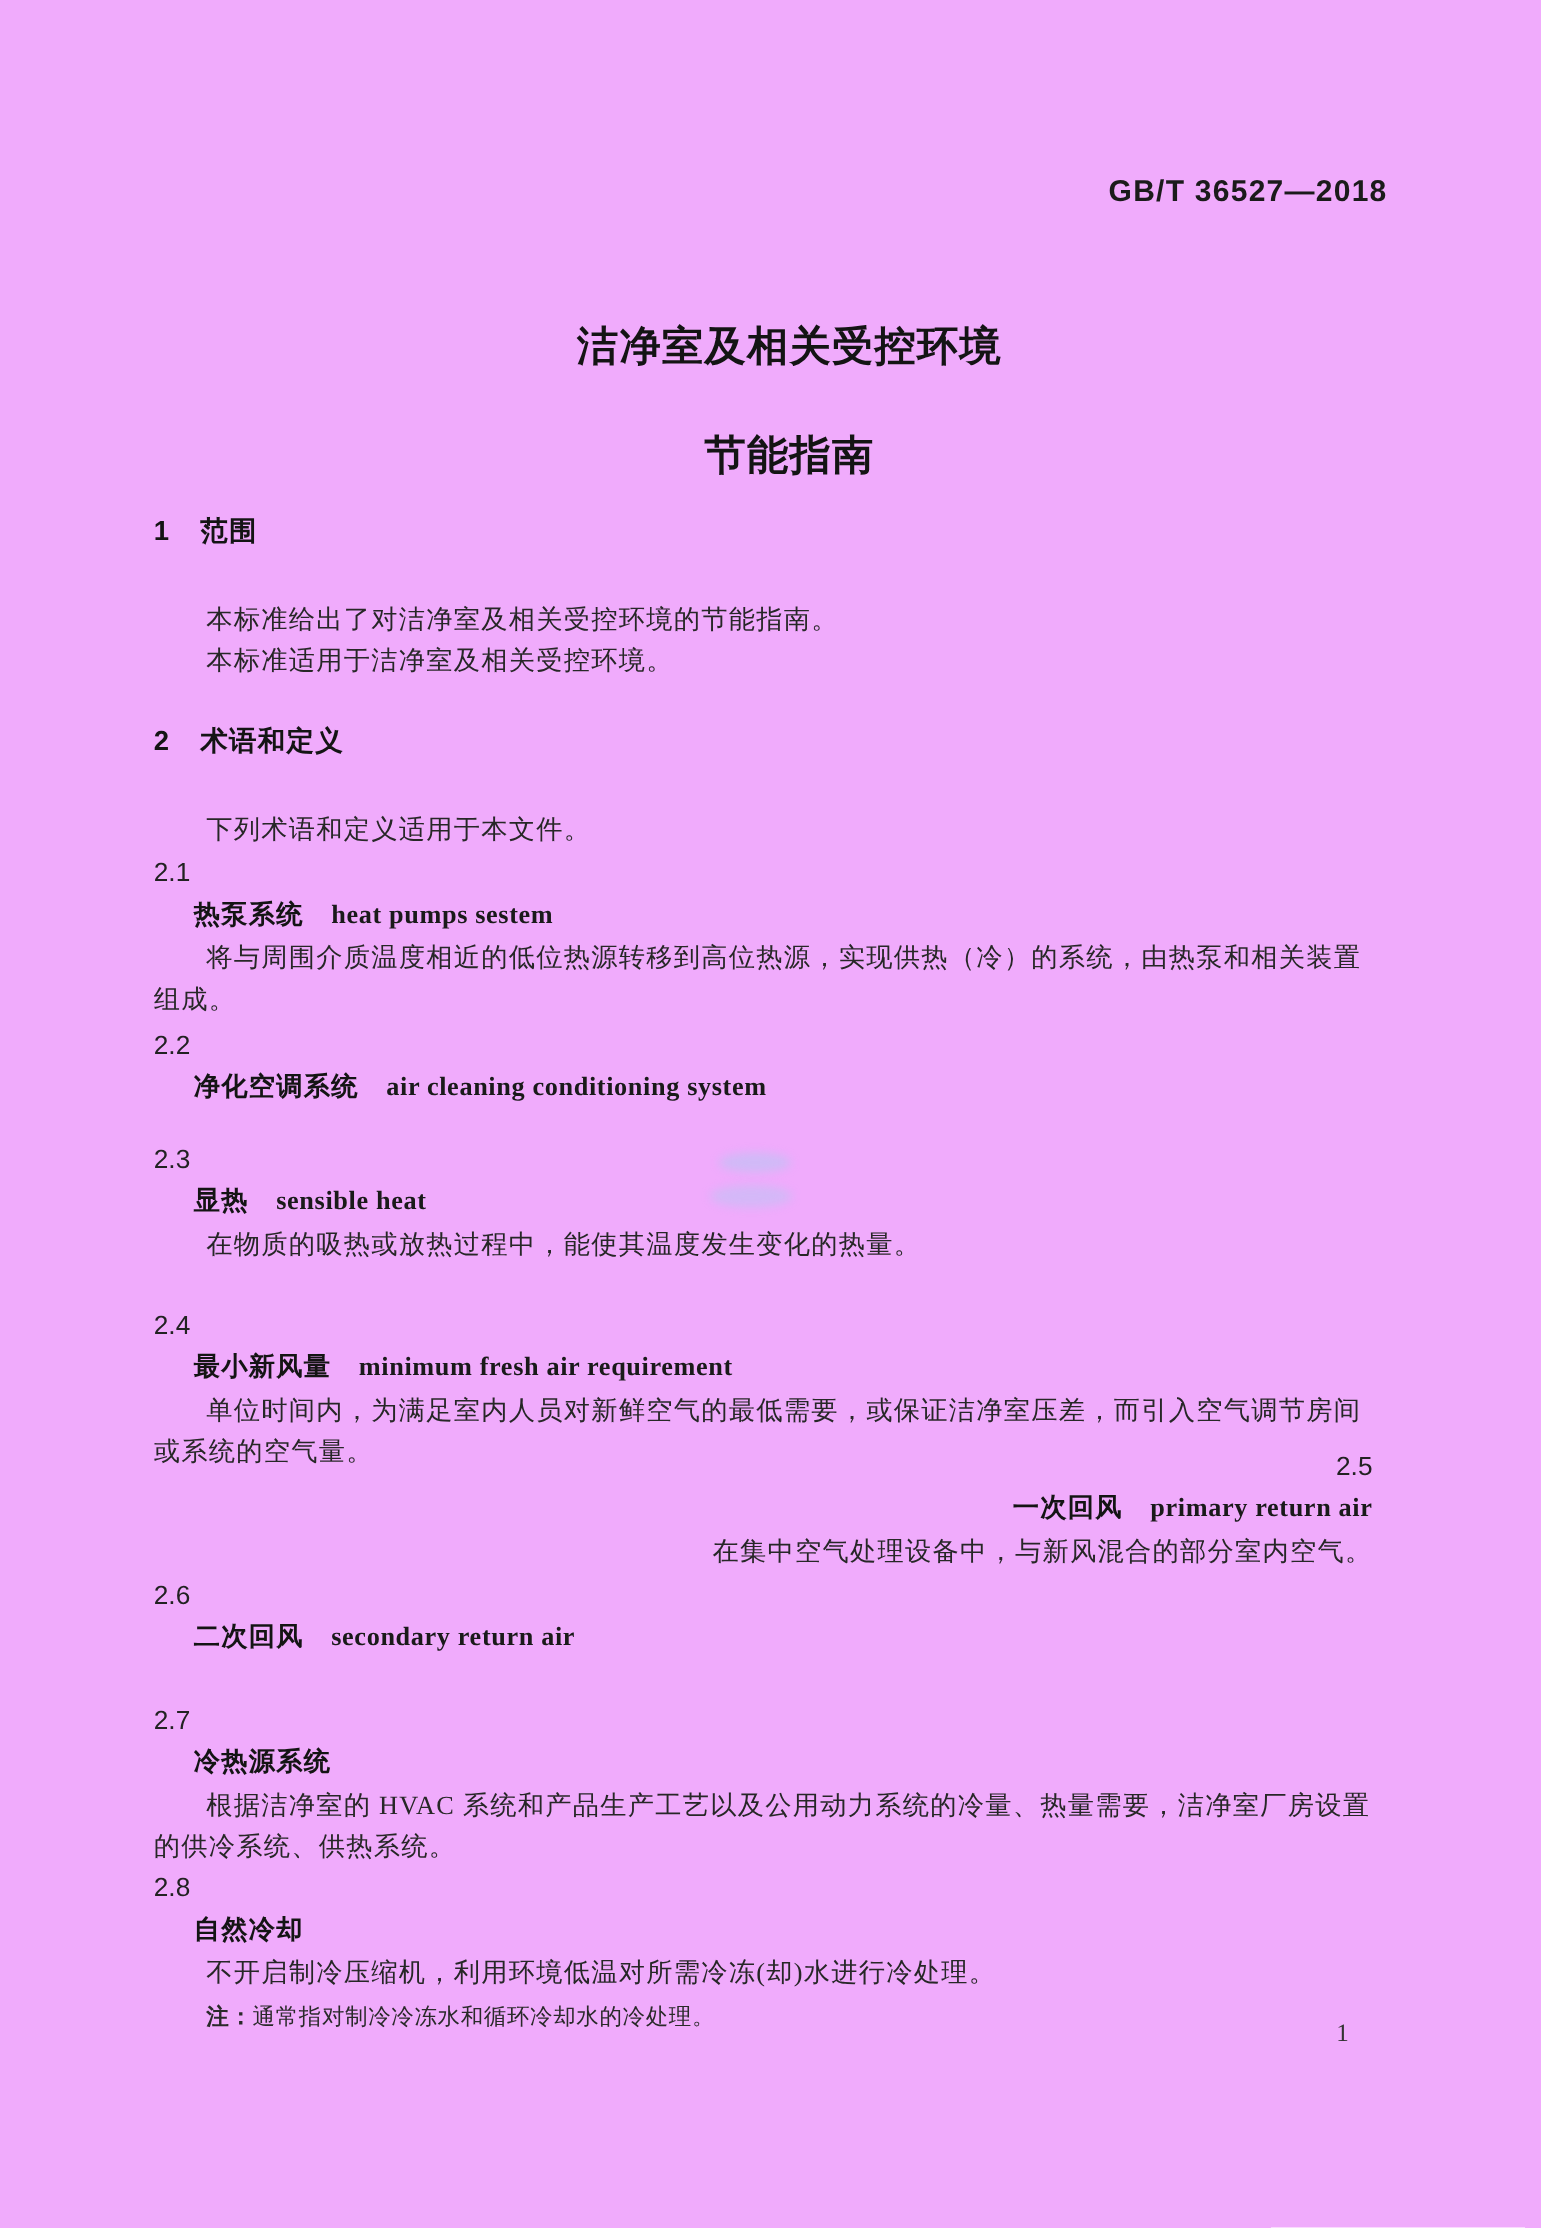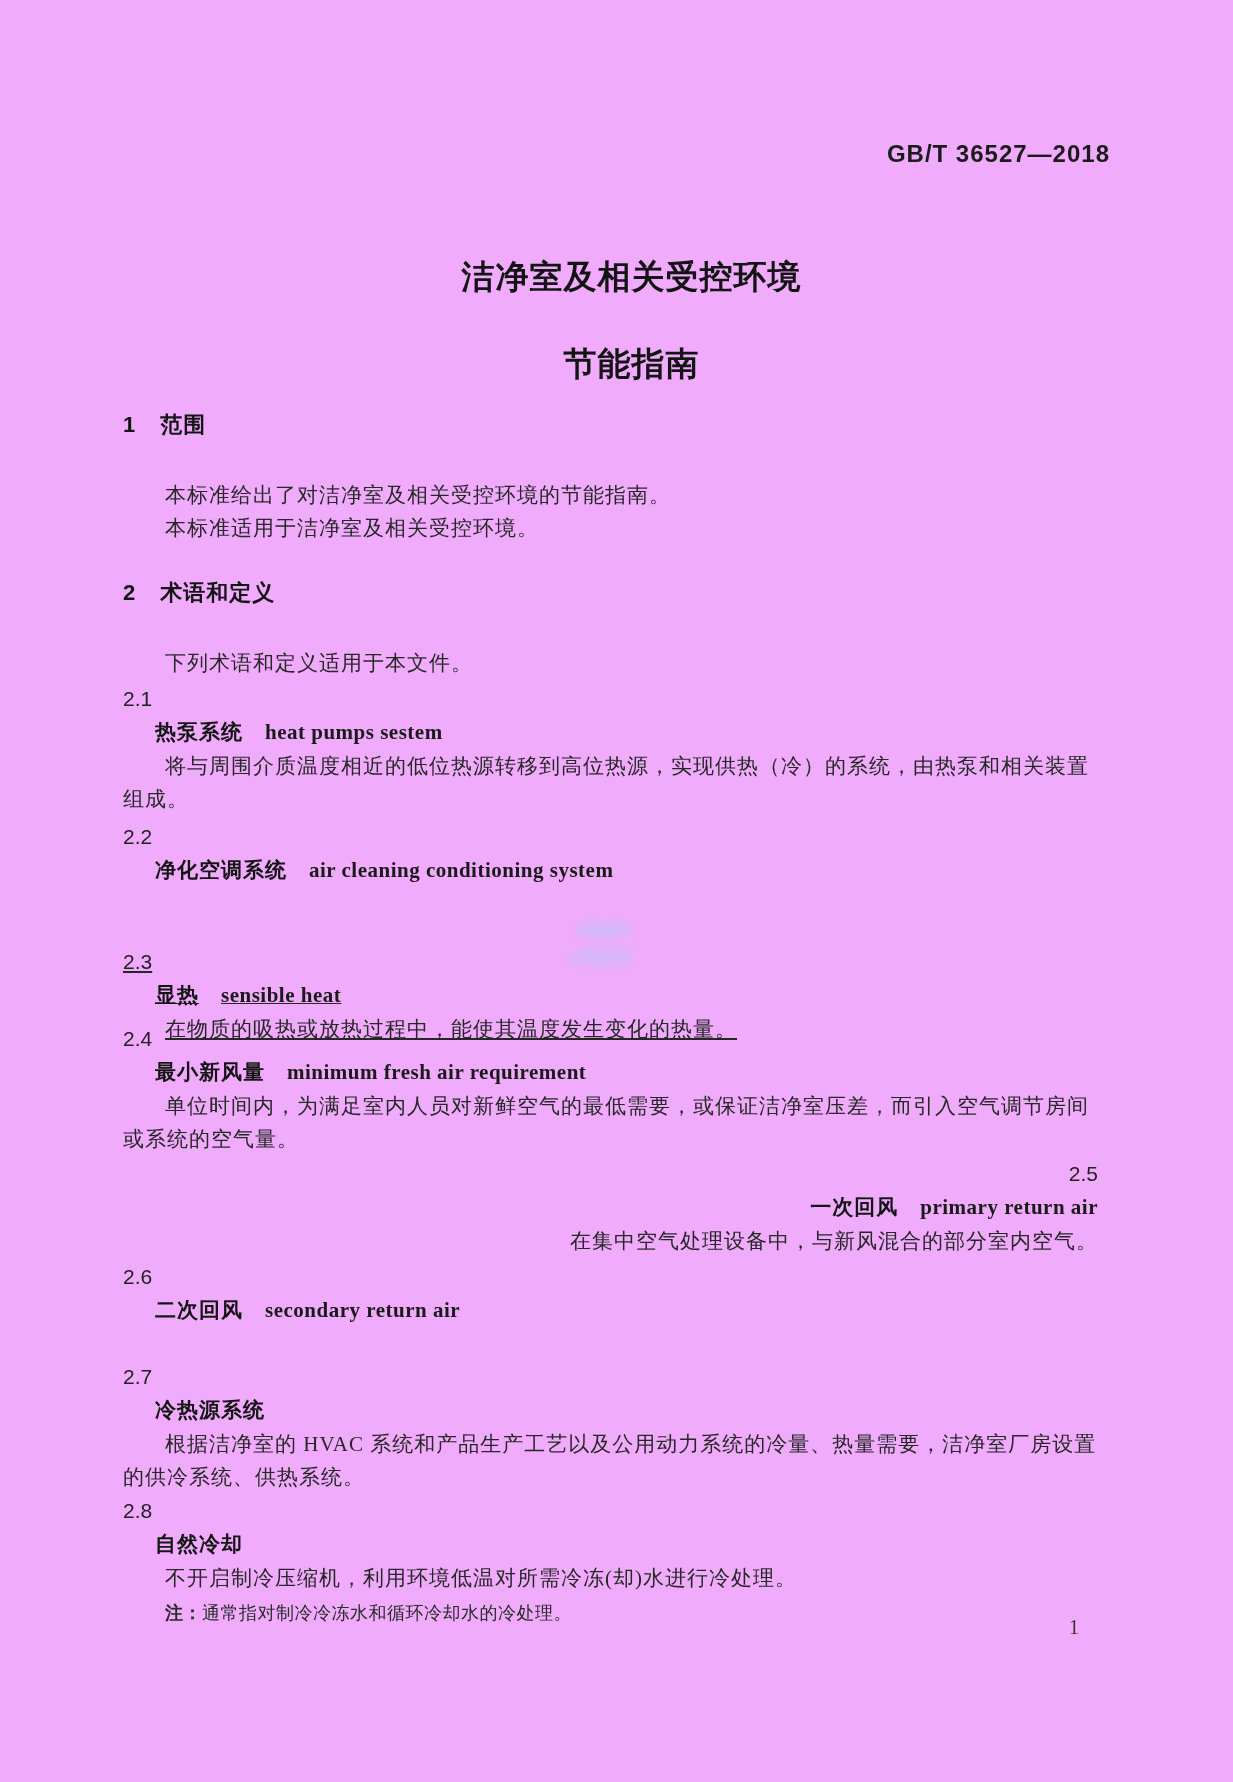--- a/index.html
+++ b/index.html
@@ -58,22 +58,22 @@
     color: #272727;
     margin: 0;
   }
   .indent { text-indent: 42px; }
   #p-scope-1 { top: 479px; }
   #p-scope-2 { top: 512px; }
   #p-terms-intro { top: 647px; }
   .term { position: absolute; left: 123px; width: 975px; }
   #term1 { top: 682px; }
   #term2 { top: 820px; }
-  #term3 { top: 945px; text-decoration: underline; }
-  #term4 { top: 1022px; }
+  #term3 { top: 911px; }
+  #term4 { top: 1044px; }
   #term5 { top: 1157px; text-align: right; }
   #term6 { top: 1260px; }
   #term7 { top: 1360px; }
   #term8 { top: 1494px; }
   .tid {
     font-family: "Liberation Sans", sans-serif;
     font-size: 21px;
     line-height: 33px;
     color: #222222;
   }

